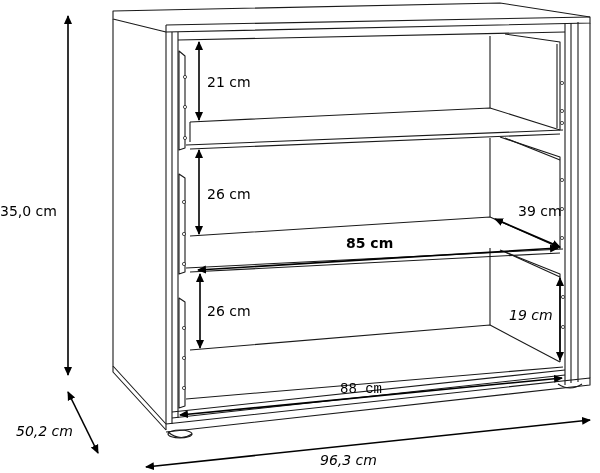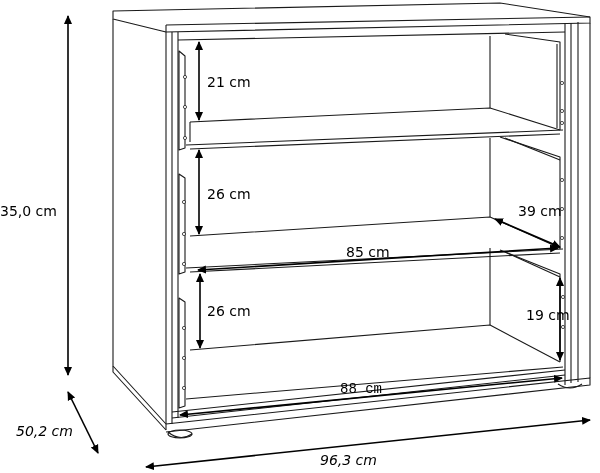--- a/index.html
+++ b/index.html
@@ -115,18 +115,18 @@
       <line class="dim" x1="180" y1="415" x2="562" y2="378" marker-start="url(#ah)" marker-end="url(#ah)"></line>
     </g>
   </svg>
 
   <span class="lbl" style="left:0px; top:204px;">35,0 cm</span>
   <span class="lbl" style="left:16px; top:424px;font-style:italic;">50,2 cm</span>
   <span class="lbl" style="left:320px; top:453px;font-style:italic;">96,3 cm</span>
 
   <span class="lbl" style="left:207px; top:75px;">21 cm</span>
   <span class="lbl" style="left:207px; top:187px;">26 cm</span>
-  <span class="lbl" style="left:346px; top:245px;">85 cm</span>
+  <span class="lbl" style="left:346px; top:236px;font-weight:bold;">85 cm</span>
   <span class="lbl" style="left:478px; top:204px;margin-left:40px;">39 cm</span>
   <span class="lbl" style="left:207px; top:304px;">26 cm</span>
-  <span class="lbl" style="left:526px; top:308px;">19 cm</span>
+  <span class="lbl" style="left:509px; top:308px;font-style:italic;">19 cm</span>
   <span class="lbl" style="left:340px; top:382px;font-family:Liberation Mono, monospace;">88 cm</span>
 </div>
 
 </body></html>

